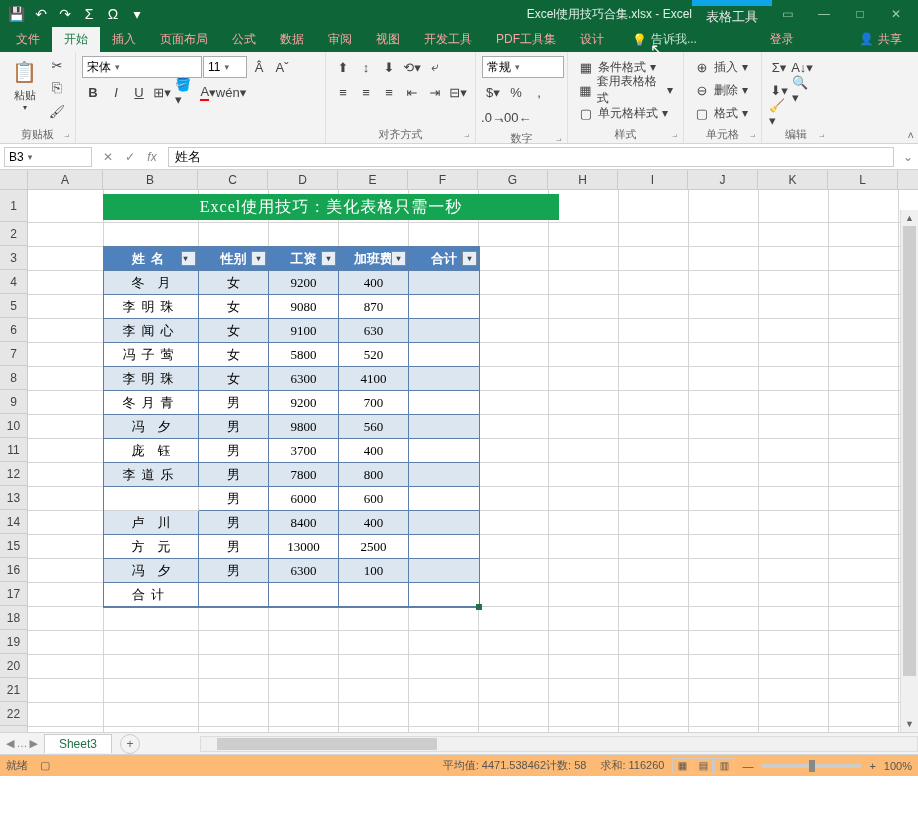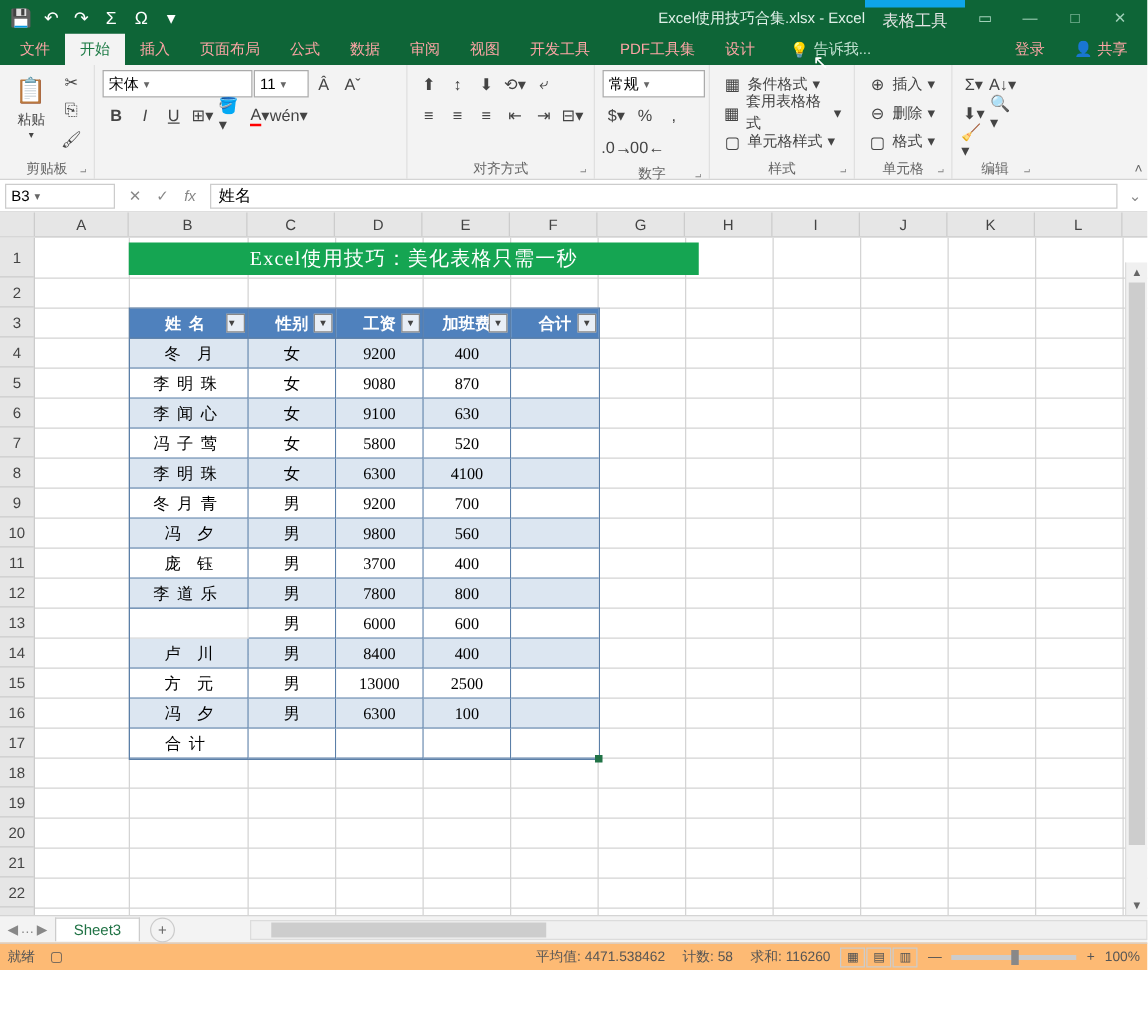--- a/index.html
+++ b/index.html
@@ -12,21 +12,21 @@
 .title-center { flex: 1; text-align: right; font-size: 12px; color: #e0f0e8; }
 .tooltab { background: #0e6537; border-top: 6px solid #0ea5e9; padding: 2px 14px; color: #e5e5e5; font-size: 13px; }
 .winctrl { display: flex; gap: 4px; padding-right: 6px; }
 .winctrl div { width: 32px; height: 22px; display: flex; align-items: center; justify-content: center; color: #a0d0b8; }
 
 
 .ribbon-tabs { height: 24px; background: #0e6537; display: flex; align-items: flex-end; color: #fff; padding: 0 4px; }
 .rtab { padding: 4px 12px; font-size: 12px; cursor: pointer; color: #fca5a5; }
 .rtab.active { background: #f3f3f3; color: #1a7943; }
 .rtab-tell { margin-left: 4px; color: #c0e0d0; display: flex; align-items: center; gap: 4px; }
-.rtab-right { margin-left: auto; display: flex; }
+.rtab-right { margin-left: auto; display: flex; gap: 42px; }
 
 
 .ribbon { height: 92px; background: #f3f3f3; border-bottom: 1px solid #d4d4d4; display: flex; position: relative; }
 .rgroup { border-right: 1px solid #e0e0e0; display: flex; flex-direction: column; padding: 2px 4px 0; }
 .rgroup-body { flex: 1; display: flex; align-items: flex-start; }
 .rgroup-label { text-align: center; font-size: 11px; color: #666; padding: 1px 0; position: relative; }
 .rgroup-label::after { content: "⌐"; position: absolute; right: 2px; bottom: 1px; font-size: 9px; color: #888; transform: rotate(180deg); }
 
 .bigbtn { display: flex; flex-direction: column; align-items: center; padding: 2px 6px; font-size: 11px; color: #444; }
 .bigbtn .icon { width: 30px; height: 32px; display: flex; align-items: center; justify-content: center; font-size: 20px; }
@@ -491,21 +491,21 @@
   <div class="hscroll">
     <div class="thumb"></div>
   </div>
 </div>
 
 <div class="statusbar">
   <span>就绪</span>
   <span style="margin-left:12px">▢</span>
   <span class="sep"></span>
   <span>平均值: 4471.538462</span>
-  <span style="margin-left:14px">计数: 58</span>
+  <span style="margin-left:0">计数: 58</span>
   <span style="margin-left:14px">求和: 116260</span>
   <div class="view-btns">
     <span>▦</span>
     <span>▤</span>
     <span>▥</span>
   </div>
   <span>—</span>
   <div class="zoom-slider">
       <div class="zthumb"></div>
     </div>

